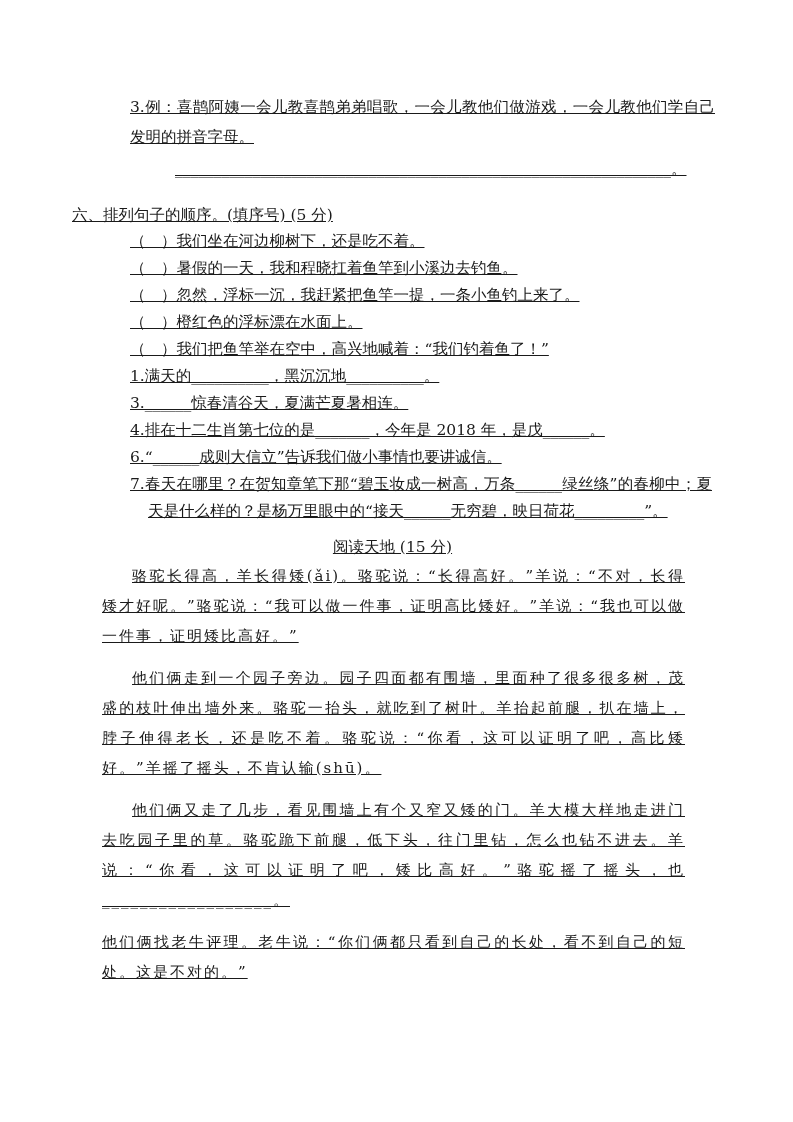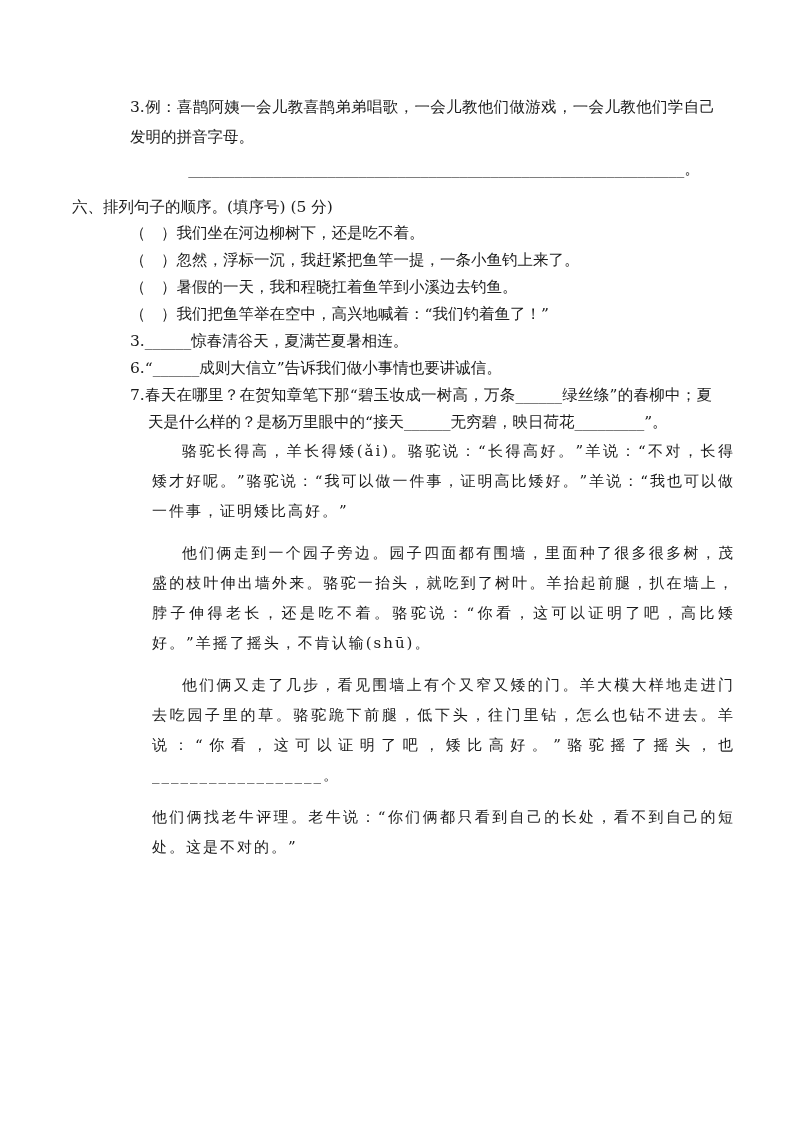--- a/index.html
+++ b/index.html
@@ -8,40 +8,40 @@
     width: 793px;
     height: 1122px;
     font-family: "DejaVu Serif", "Liberation Serif", serif;
     color: #1a1a1a;
     overflow: hidden;
   }
   .page {
     width: 793px;
     height: 1122px;
     padding: 92px 80px 30px 72px;
+    text-decoration: underline;
   }
   .indent-block {
     margin-left: 58px;
     width: 585px;
     font-size: 15.5px;
     line-height: 30px;
     text-align: justify;
   }
   .answer-line {
     margin: 4px 0 8px 103px;
     font-size: 15.5px;
     line-height: 26px;
     white-space: nowrap;
     overflow: hidden;
-    text-align: center;
   }
   .sec-heading {
     font-size: 15.5px;
     line-height: 26px;
-    margin-top: 12px;
+    margin-top: 20px;
   }
   .items { margin-left: 58px; }
   .item {
     font-size: 15.5px;
     line-height: 27px;
     white-space: pre-wrap;
   }
   .item.hang {
     padding-left: 18px;
     text-indent: -18px;
@@ -55,21 +55,21 @@
     margin-top: 8px;
   }
   .passage-title {
     text-align: center;
     font-size: 16px;
     line-height: 30px;
     margin: 6px 0 4px 0;
     letter-spacing: 2px;
   }
   .passage {
-    margin-left: 80px;
+    margin-left: 30px;
     width: 583px;
     font-size: 15px;
     line-height: 30px;
     letter-spacing: 2px;
     text-align: justify;
     text-indent: 2em;
     margin-bottom: 12px;
   }
   .passage.no-indent { text-indent: 0; margin-bottom: 6px; }
 </style>
@@ -77,31 +77,35 @@
 <body>
 
 <div class="page">
 
   <div class="indent-block">3.例：喜鹊阿姨一会儿教喜鹊弟弟唱歌，一会儿教他们做游戏，一会儿教他们学自己发明的拼音字母。</div>
   <div class="answer-line">________________________________________________________________。</div>
 
   <div class="sec-heading">六、排列句子的顺序。(填序号) (5 分)</div>
   <div class="items">
     <div class="item">（　）我们坐在河边柳树下，还是吃不着。</div>
+    <div class="item">（　）暑假的一天，我和程晓扛着鱼竿到小溪边去钓鱼。</div>
     <div class="item">（　）忽然，浮标一沉，我赶紧把鱼竿一提，一条小鱼钓上来了。</div>
-    <div class="item">（　）暑假的一天，我和程晓扛着鱼竿到小溪边去钓鱼。</div>
+    <div class="item">（　）橙红色的浮标漂在水面上。</div>
     <div class="item">（　）我们把鱼竿举在空中，高兴地喊着：“我们钓着鱼了！”</div>
   </div>
 
   <div class="items">
+    <div class="item">1.满天的__________，黑沉沉地__________。</div>
     <div class="item">3.______惊春清谷天，夏满芒夏暑相连。</div>
+    <div class="item">4.排在十二生肖第七位的是_______，今年是 2018 年，是戊______。</div>
     <div class="item">6.“______成则大信立”告诉我们做小事情也要讲诚信。</div>
     <div class="item hang">7.春天在哪里？在贺知章笔下那“碧玉妆成一树高，万条______绿丝绦”的春柳中；夏天是什么样的？是杨万里眼中的“接天______无穷碧，映日荷花_________”。</div>
   </div>
 
+  <div class="banner">阅读天地 (15 分)</div>
 
 
 
   <p class="passage">骆驼长得高，羊长得矮(ǎi)。骆驼说：“长得高好。”羊说：“不对，长得矮才好呢。”骆驼说：“我可以做一件事，证明高比矮好。”羊说：“我也可以做一件事，证明矮比高好。”</p>
   <p class="passage">他们俩走到一个园子旁边。园子四面都有围墙，里面种了很多很多树，茂盛的枝叶伸出墙外来。骆驼一抬头，就吃到了树叶。羊抬起前腿，扒在墙上，脖子伸得老长，还是吃不着。骆驼说：“你看，这可以证明了吧，高比矮好。”羊摇了摇头，不肯认输(shū)。</p>
   <p class="passage">他们俩又走了几步，看见围墙上有个又窄又矮的门。羊大模大样地走进门去吃园子里的草。骆驼跪下前腿，低下头，往门里钻，怎么也钻不进去。羊说：“你看，这可以证明了吧，矮比高好。”骆驼摇了摇头，也__________________。</p>
   <p class="passage no-indent">他们俩找老牛评理。老牛说：“你们俩都只看到自己的长处，看不到自己的短处。这是不对的。”</p>
 
 </div>
 

